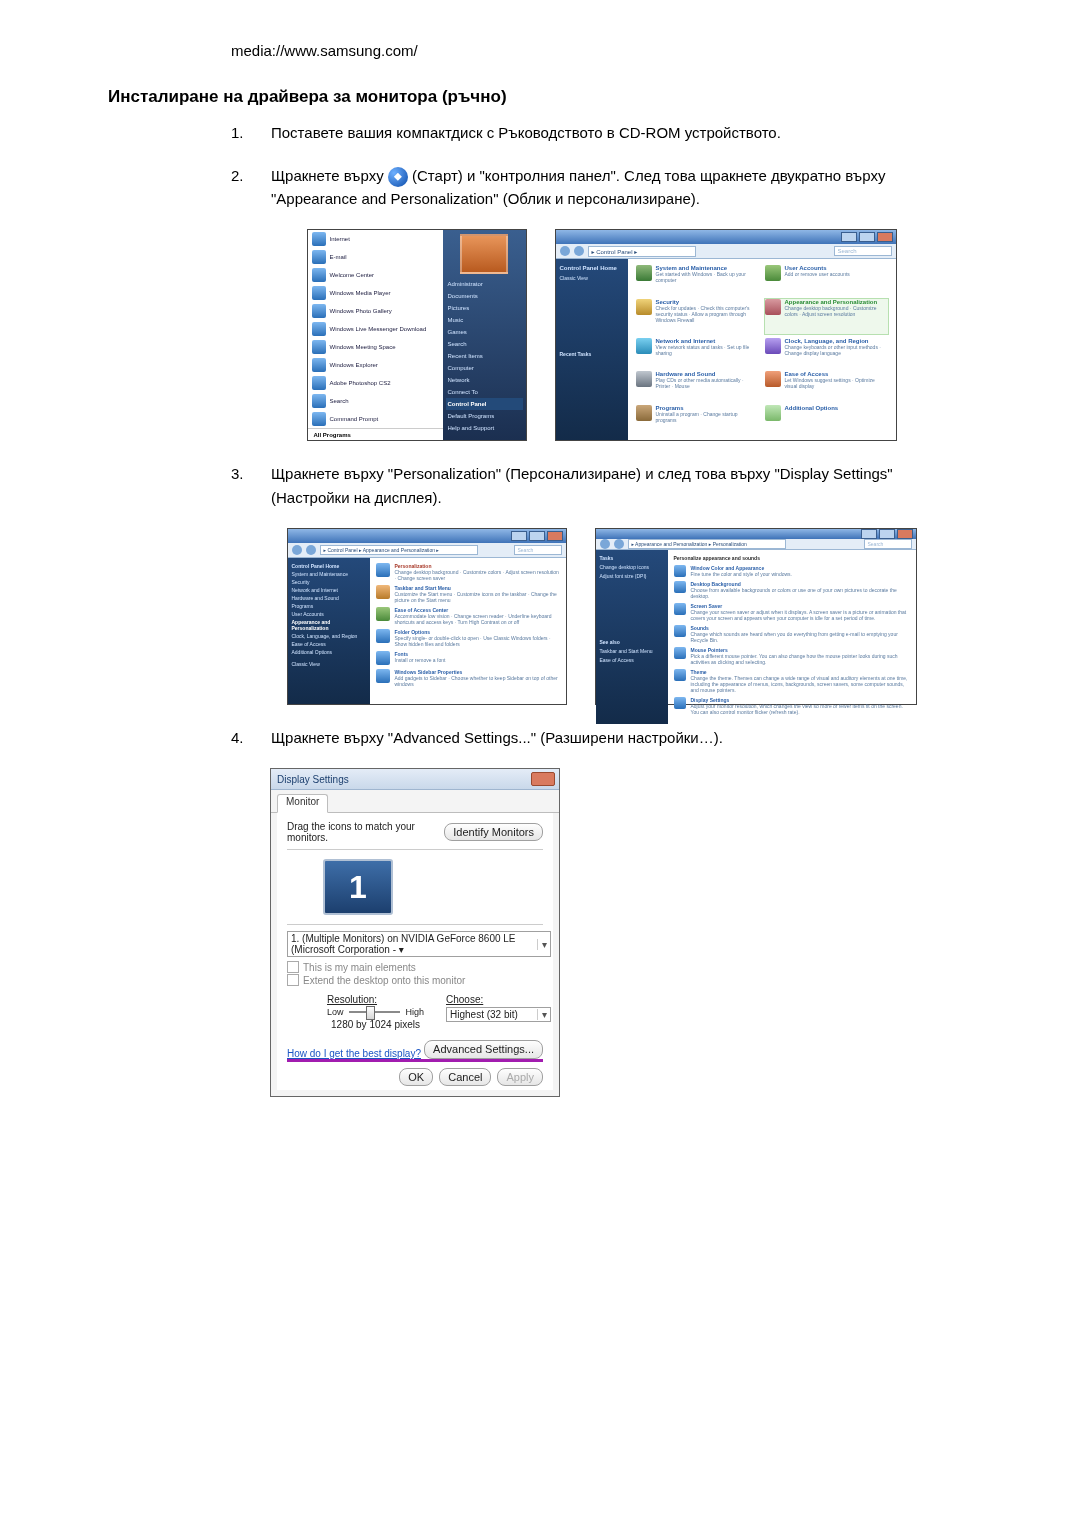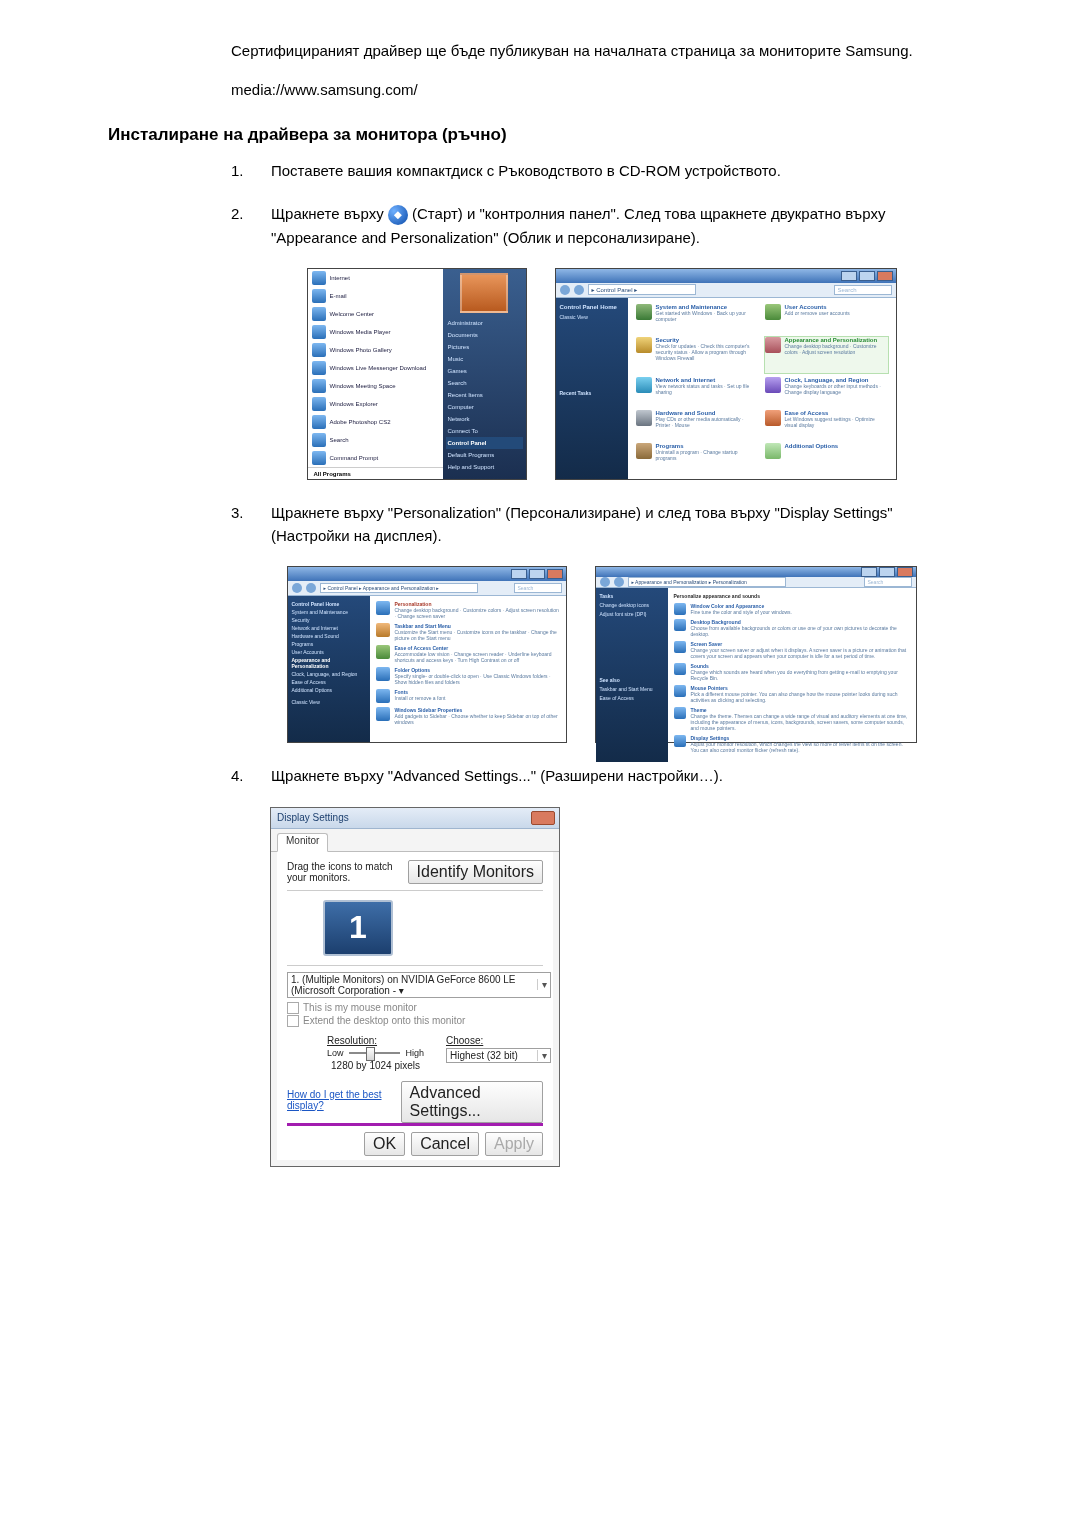--- a/index.html
+++ b/index.html
@@ -355,23 +355,23 @@
     border-top: 0;
   }
   .dd-top {
     display: flex;
     align-items: center;
   }
   .dd-top .lbl { flex:1; }
   .dd-btn {
     background: linear-gradient(#fefefe,#e6e6e6);
     border: 1px solid #a0a0a0;
-    border-radius: 2px;
+    border-radius: 8px;
     padding: 2px 8px;
-    font-size: 16px;
+    font-size: 11px;
     color: #222;
   }
   .dd-preview {
     height: 74px;
     border-top: 1px solid #ccc;
     border-bottom: 1px solid #ccc;
     margin: 6px 0;
     display: flex;
     align-items: center;
     justify-content: flex-start;
@@ -436,21 +436,20 @@
 
 </style>
 </head>
 <body>
 
 <div class="page">
 
 
   <div class="indent-block">
 
-    <p class="para">Сертифицираният драйвер ще бъде публикуван на началната страница за мониторите Samsung.</p>
     <p class="para">media://www.samsung.com/</p>
   </div>
 
   <h2 class="h2">Инсталиране на драйвера за монитора (ръчно)</h2>
 
   <div class="indent-block">
 
     <ol class="steps">
       <li>
         <span class="num">1.</span>
@@ -816,21 +815,21 @@
           <div class="dd-preview">
             <div class="dd-mon">1</div>
           </div>
           <div class="dd-select">
             <span>1. (Multiple Monitors) on NVIDIA GeForce 8600 LE (Microsoft Corporation - ▾</span>
             <span class="arrow">▾</span>
           </div>
           <div class="dd-checks">
             <div class="cb">
                 <span class="box"></span>
-                <span>This is my mouse monitor</span>
+                <span>This is my main elements</span>
               </div>
             <div class="cb">
                 <span class="box"></span>
                 <span>Extend the desktop onto this monitor</span>
               </div>
           </div>
           <div class="dd-row2">
             <div class="dd-col">
               <div class="hd">Resolution:</div>
               <div class="dd-slider">

